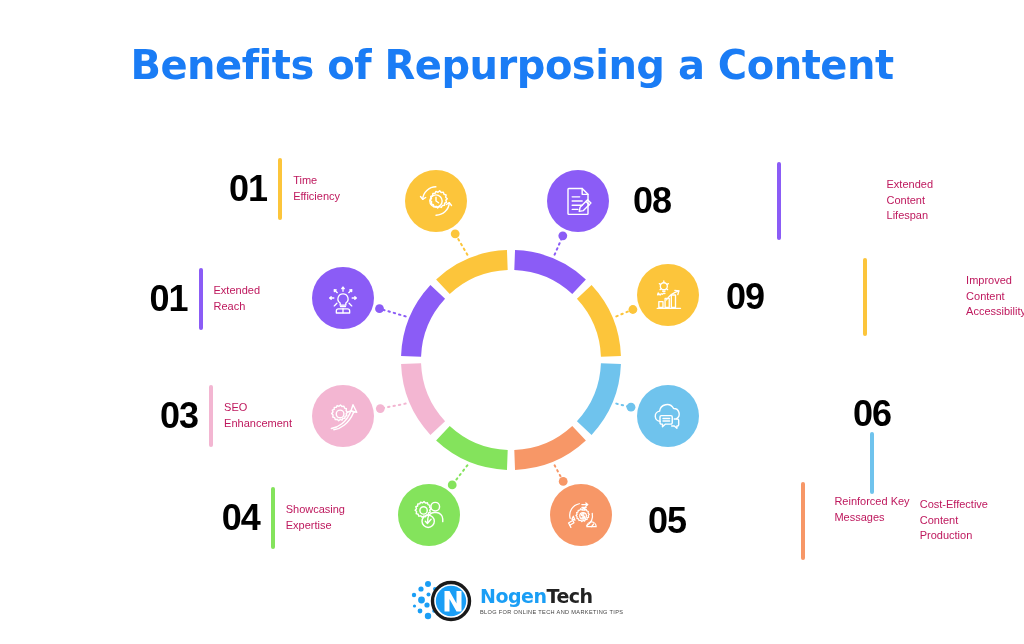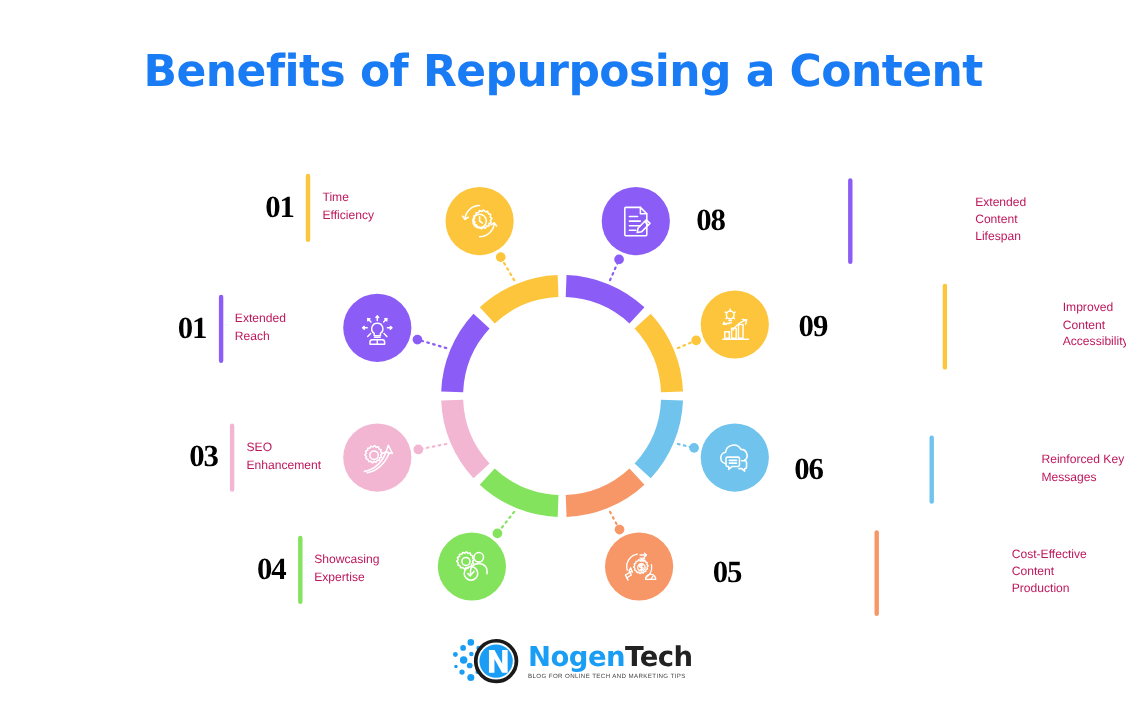--- a/index.html
+++ b/index.html
@@ -75,23 +75,23 @@
   .entry {
     position: absolute;
     display: flex;
     align-items: center;
     justify-content: space-between;
   }
   .entry.right-align {
     justify-content: flex-end;
   }
   .entry-num {
-    font-size: 28px;
+    font-size: 36px;
     font-weight: bold;
-    font-family: Liberation Serif, serif;
+    font-family: Liberation Sans, sans-serif;
     letter-spacing: -1px;
     line-height: 1;
     white-space: nowrap;
   }
   .entry-bar {
     width: 4px;
     border-radius: 2px;
     margin: 0 11px;
     flex: none;
   }
@@ -114,21 +114,21 @@
     align-items: center;
   }
   .logo-mark { flex: none; }
   .logo-text-wrap {
     margin-left: 2px;
     display: flex;
     flex-direction: column;
     justify-content: center;
   }
   .logo-name {
-    font-size: 25px;
+    font-size: 19px;
     font-weight: bold;
     font-family: "DejaVu Sans", sans-serif;
     line-height: 1;
     letter-spacing: -0.5px;
     white-space: nowrap;
   }
   .logo-name .nogen { color: #1a9ef5; }
   .logo-name .tech { color: #222222; }
   .logo-tagline {
     font-size: 5.6px;
@@ -329,21 +329,21 @@
   </div>
 
   <div class="entry" style="left:648px; top:478px; width:340px; height:85px;">
     <span class="entry-num">05</span>
     <span class="entry-bar" style="background:#F79767; height:78px;"></span>
     <span class="entry-label">Cost-Effective
 Content
 Production</span>
   </div>
 
-  <div class="entry" style="left:722px; top:396px; width:300px; height:62px;">
+  <div class="entry" style="left:722px; top:396px; width:300px; height:62px;flex-direction:column;">
     <span class="entry-num">06</span>
     <span class="entry-bar" style="background:#6FC3ED; height:62px;"></span>
     <span class="entry-label">Reinforced Key
 Messages</span>
   </div>
 
   <div class="entry" style="left:726px; top:254px; width:300px; height:85px;">
     <span class="entry-num">09</span>
     <span class="entry-bar" style="background:#FCC53B; height:78px;"></span>
     <span class="entry-label">Improved

